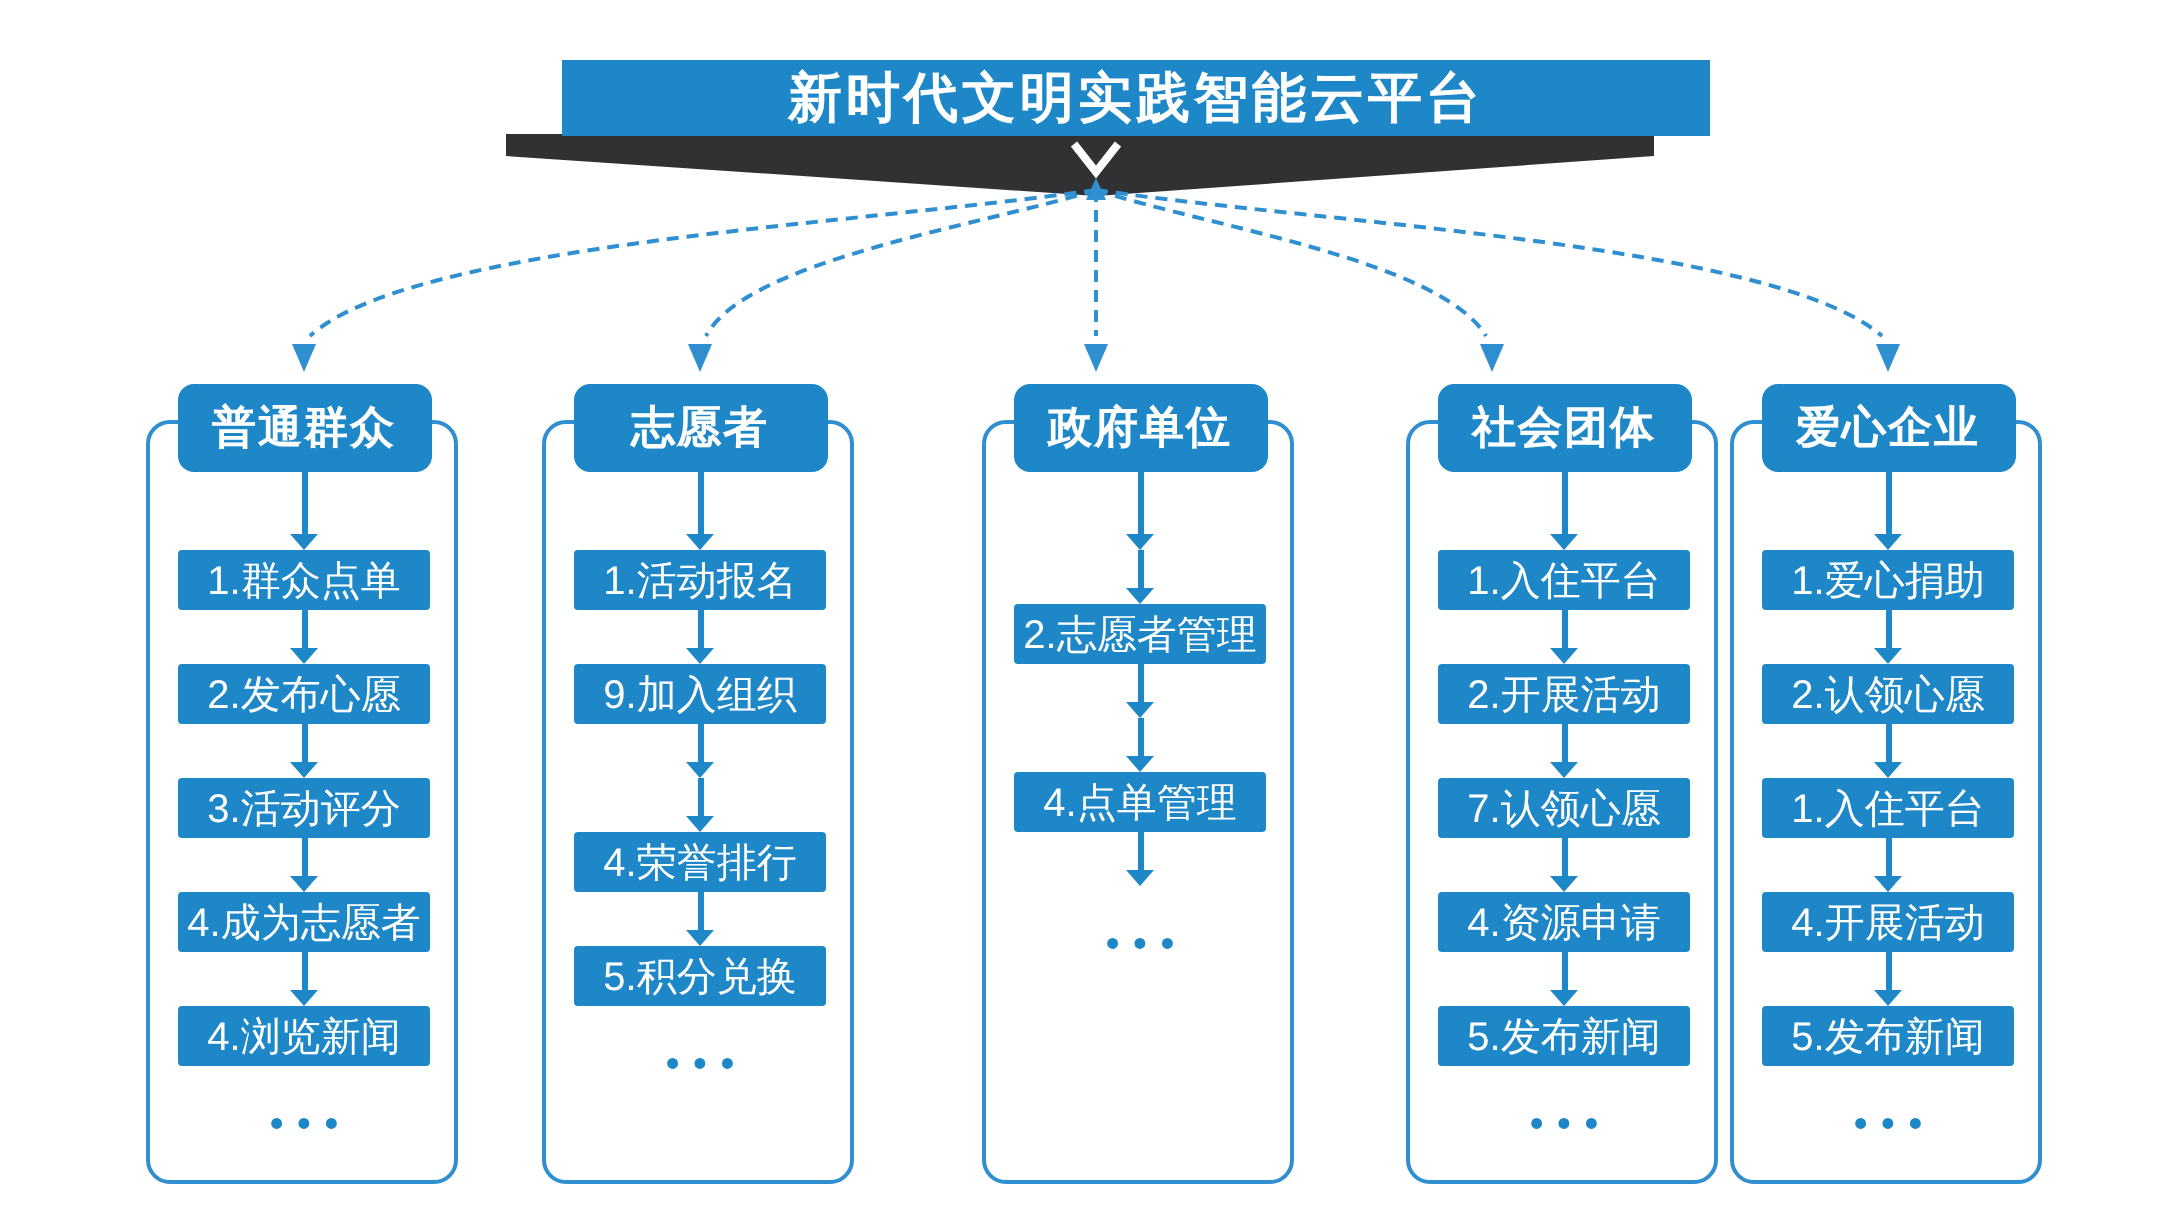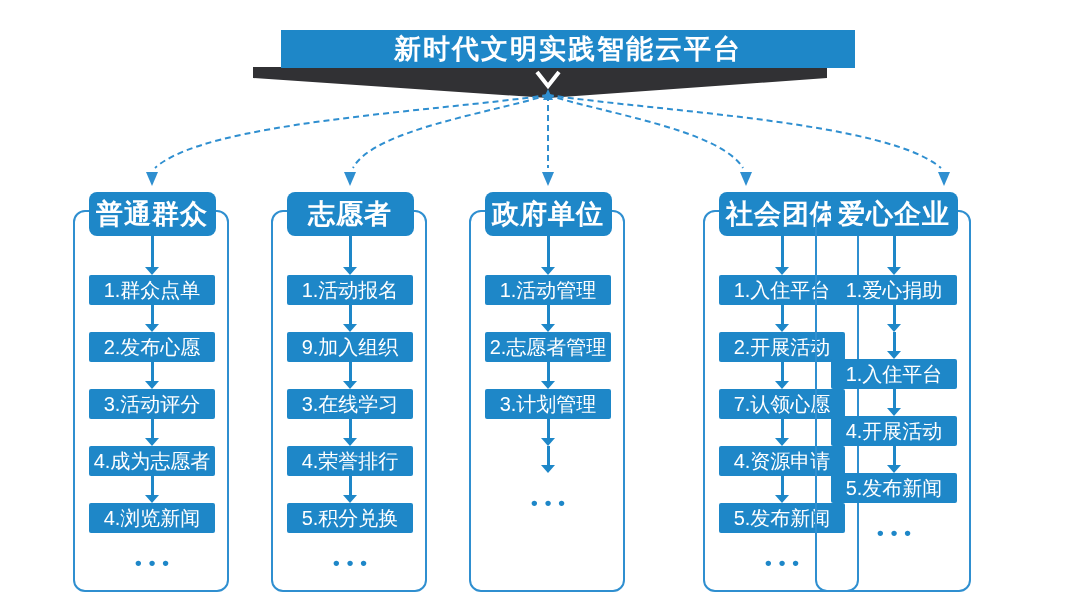--- a/index.html
+++ b/index.html
@@ -28,21 +28,21 @@
     display:flex;flex-direction:column;align-items:center;
   }
   .outline{
     position:absolute;top:18px;left:3px;width:152px;height:378px;
     border:2px solid var(--line);border-radius:12px;background:transparent;z-index:0;
   }
   .header{
     position:relative;z-index:1;width:127px;height:44px;border-radius:8px;
     background:var(--primary);color:var(--box_text);
     display:flex;align-items:center;justify-content:center;
-    font-size:27px;font-weight:bold;letter-spacing:1px;
+    font-size:22px;font-weight:bold;letter-spacing:1px;
   }
   .step{
     position:relative;z-index:1;width:126px;height:30px;border-radius:2px;
     background:var(--primary);color:var(--box_text);
     display:flex;align-items:center;justify-content:center;
     font-size:20px;
   }
   .varrow{
     position:relative;z-index:1;width:3px;background:var(--primary);margin-bottom:8px;
   }
@@ -101,64 +101,63 @@
   </div>
 
   <div class="column" style="left:268px">
     <div class="outline"></div>
     <div class="header">志愿者</div>
     <div class="varrow long"></div>
     <div class="step">1.活动报名</div>
     <div class="varrow short"></div>
     <div class="step">9.加入组织</div>
     <div class="varrow short"></div>
-    <div class="step">3.在线学习</div>
     <div class="varrow short"></div>
     <div class="step">4.荣誉排行</div>
     <div class="varrow short"></div>
     <div class="step">5.积分兑换</div>
     <div class="dots">•••</div>
   </div>
 
-  <div class="column" style="left:466px">
+  <div class="column" style="left:488px">
     <div class="outline"></div>
     <div class="header">政府单位</div>
     <div class="varrow long"></div>
-    <div class="step">1.活动管理</div>
     <div class="varrow short"></div>
     <div class="step">2.志愿者管理</div>
     <div class="varrow short"></div>
-    <div class="step">3.计划管理</div>
     <div class="varrow short"></div>
+    <div class="step">4.点单管理</div>
     <div class="varrow short"></div>
     <div class="dots">•••</div>
   </div>
 
   <div class="column" style="left:700px">
     <div class="outline"></div>
     <div class="header">社会团体</div>
     <div class="varrow long"></div>
     <div class="step">1.入住平台</div>
     <div class="varrow short"></div>
     <div class="step">2.开展活动</div>
     <div class="varrow short"></div>
     <div class="step">7.认领心愿</div>
     <div class="varrow short"></div>
     <div class="step">4.资源申请</div>
     <div class="varrow short"></div>
     <div class="step">5.发布新闻</div>
     <div class="dots">•••</div>
   </div>
 
-  <div class="column" style="left:812px">
+  <div class="column" style="left:862px">
     <div class="outline"></div>
     <div class="header">爱心企业</div>
     <div class="varrow long"></div>
     <div class="step">1.爱心捐助</div>
     <div class="varrow short"></div>
+    <div class="step">2.认领心愿</div>
     <div class="varrow short"></div>
     <div class="step">1.入住平台</div>
     <div class="varrow short"></div>
     <div class="step">4.开展活动</div>
     <div class="varrow short"></div>
     <div class="step">5.发布新闻</div>
     <div class="dots">•••</div>
   </div>
 
 </div>

